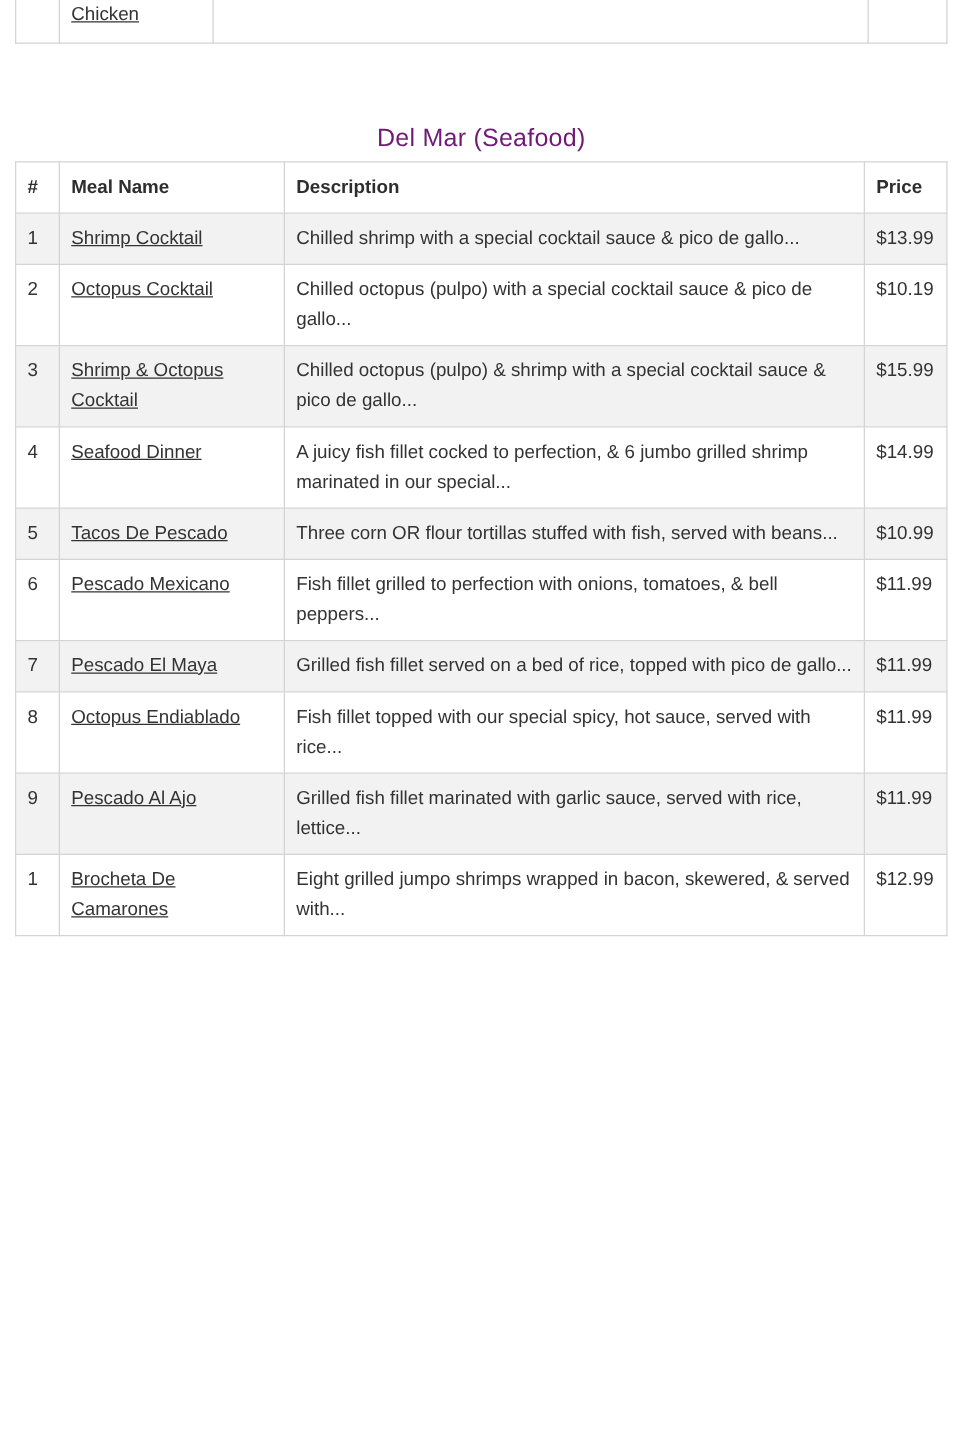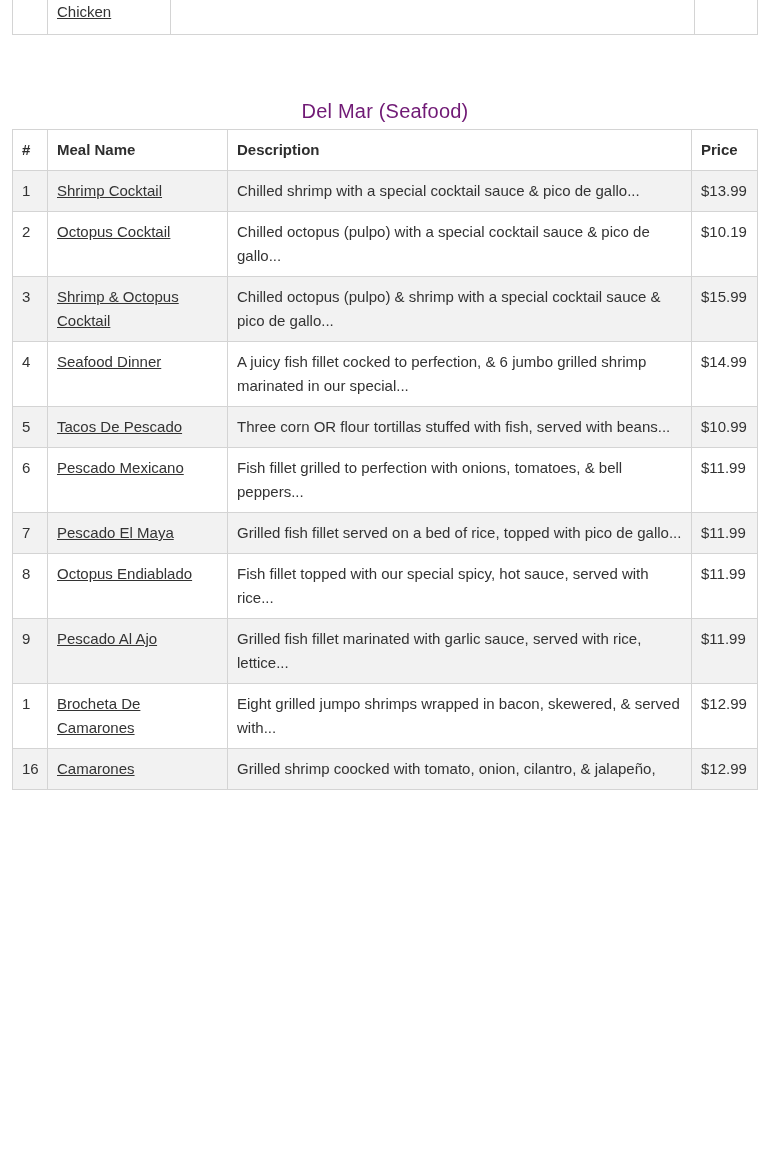--- a/index.html
+++ b/index.html
@@ -167,22 +167,16 @@
           <td class="cell-meal"><a class="meal-link">Pescado Al Ajo</a></td>
           <td class="cell-desc">Grilled fish fillet marinated with garlic sauce, served with rice, lettice...</td>
           <td class="cell-price">$11.99</td>
         </tr>
         <tr>
           <td class="cell-num">1</td>
           <td class="cell-meal"><a class="meal-link">Brocheta De Camarones</a></td>
           <td class="cell-desc">Eight grilled jumpo shrimps wrapped in bacon, skewered, &amp; served with...</td>
           <td class="cell-price">$12.99</td>
         </tr>
-        <tr>
-          <td class="cell-num">16</td>
-          <td class="cell-meal"><a class="meal-link">Camarones</a></td>
-          <td class="cell-desc">Grilled shrimp coocked with tomato, onion, cilantro, &amp; jalapeño,</td>
-          <td class="cell-price">$12.99</td>
-        </tr>
       </tbody>
   </table>
 
 </div>
 
 </body></html>

